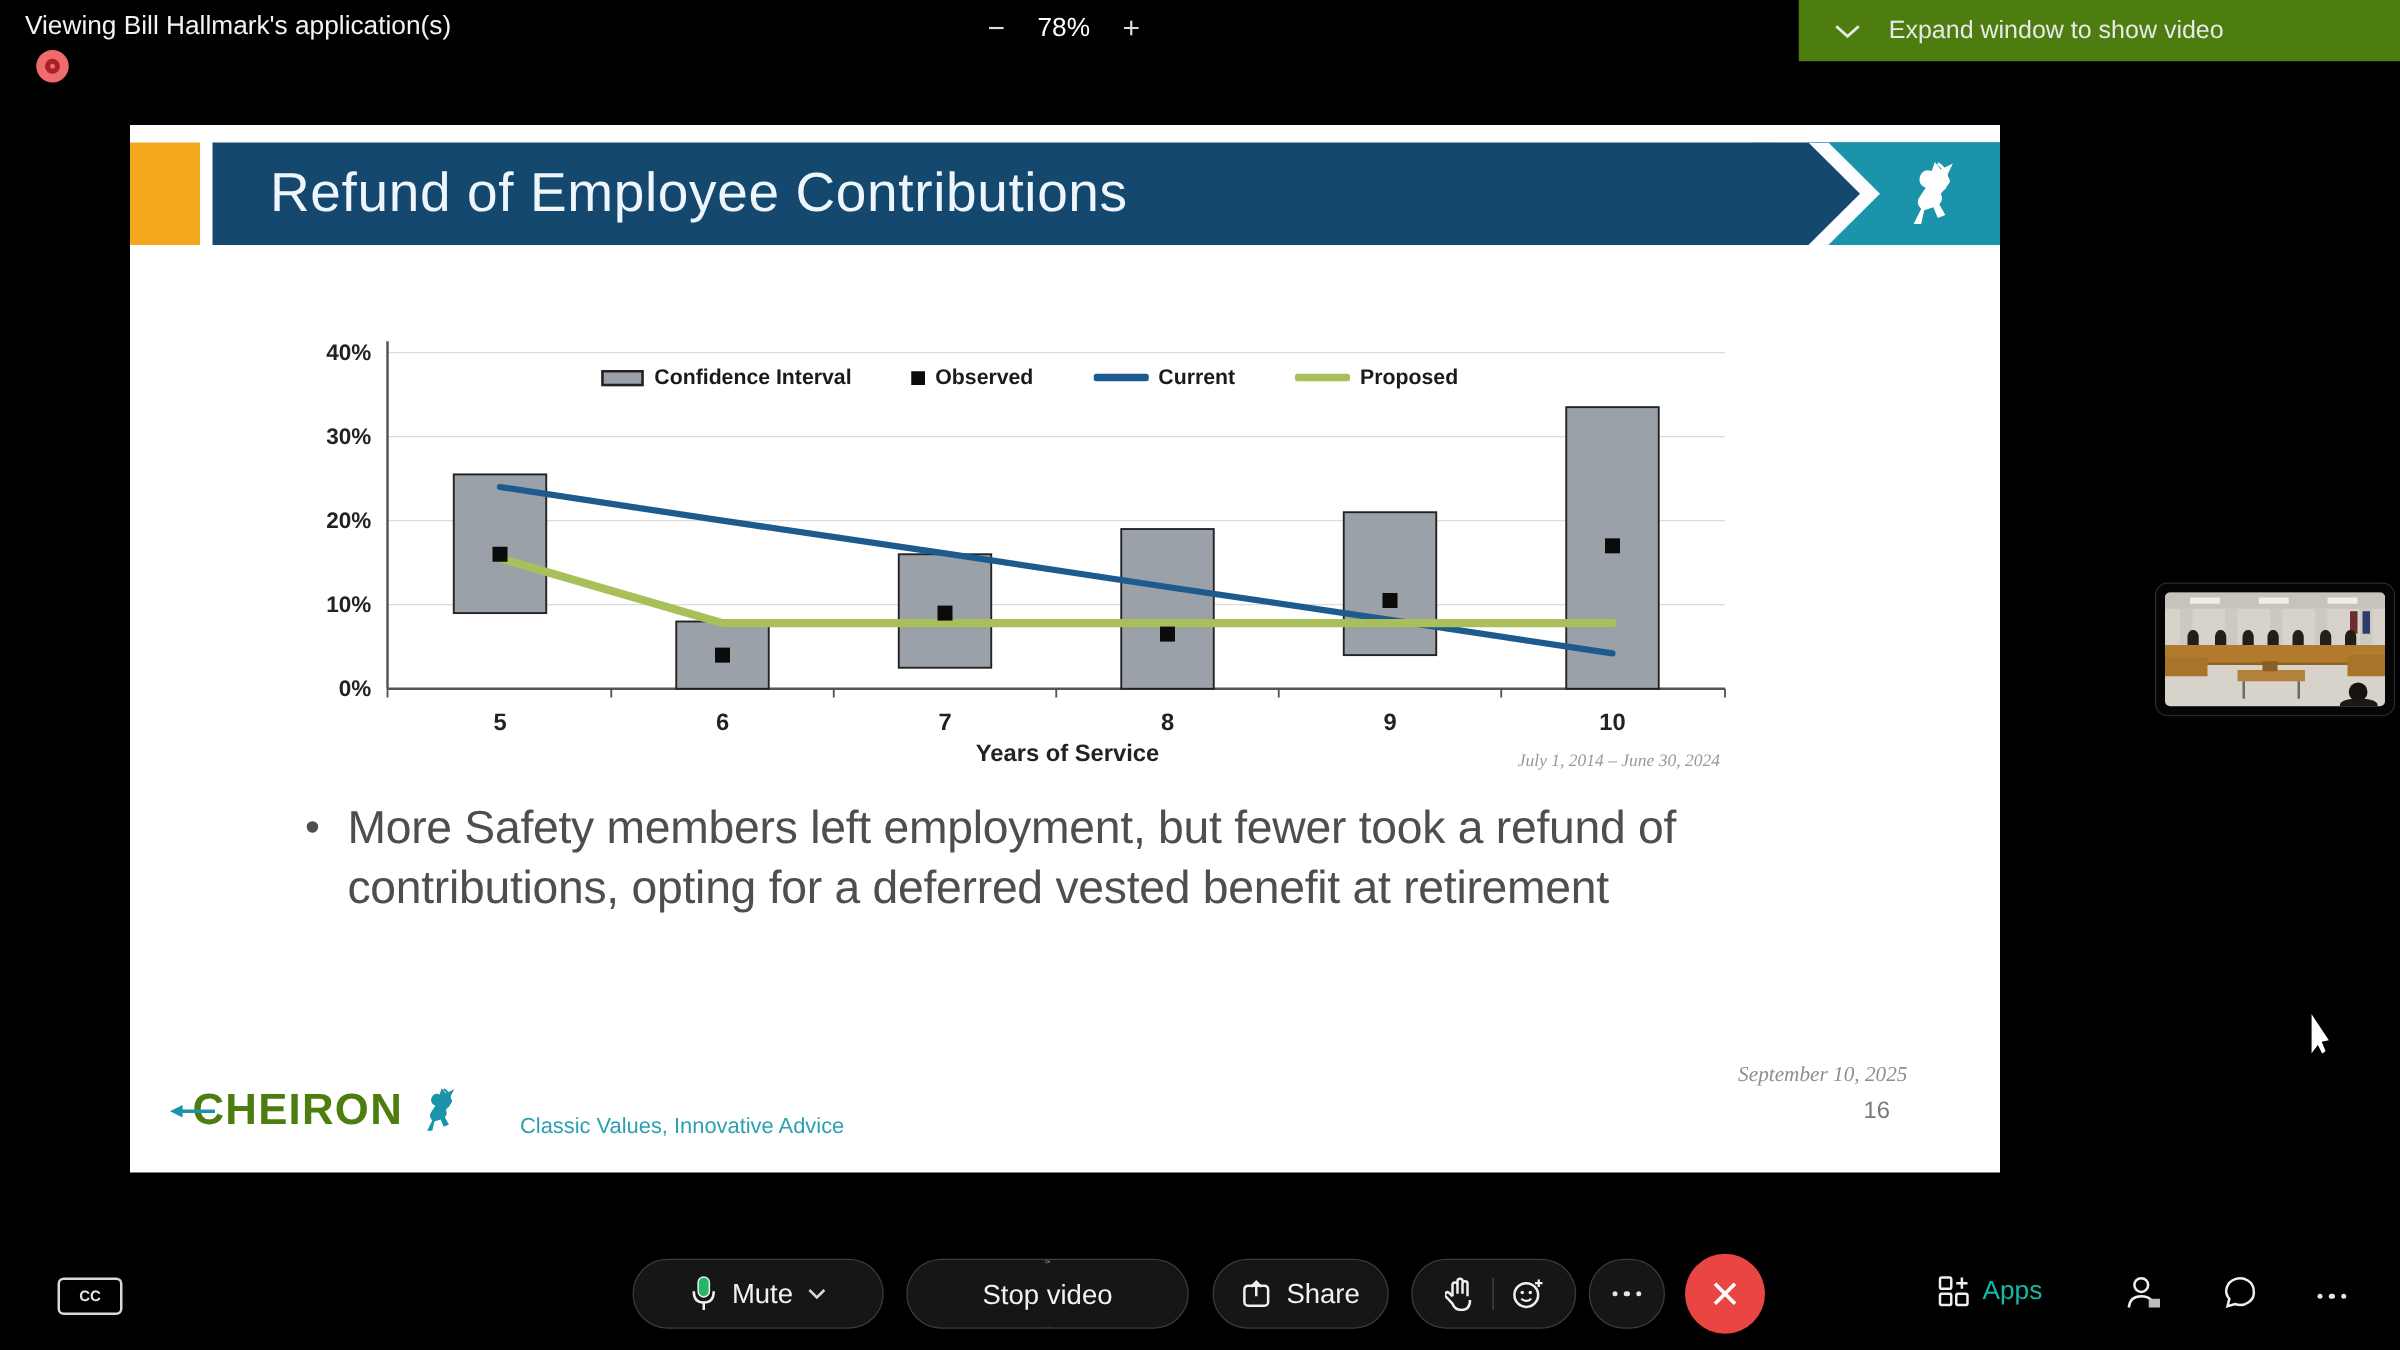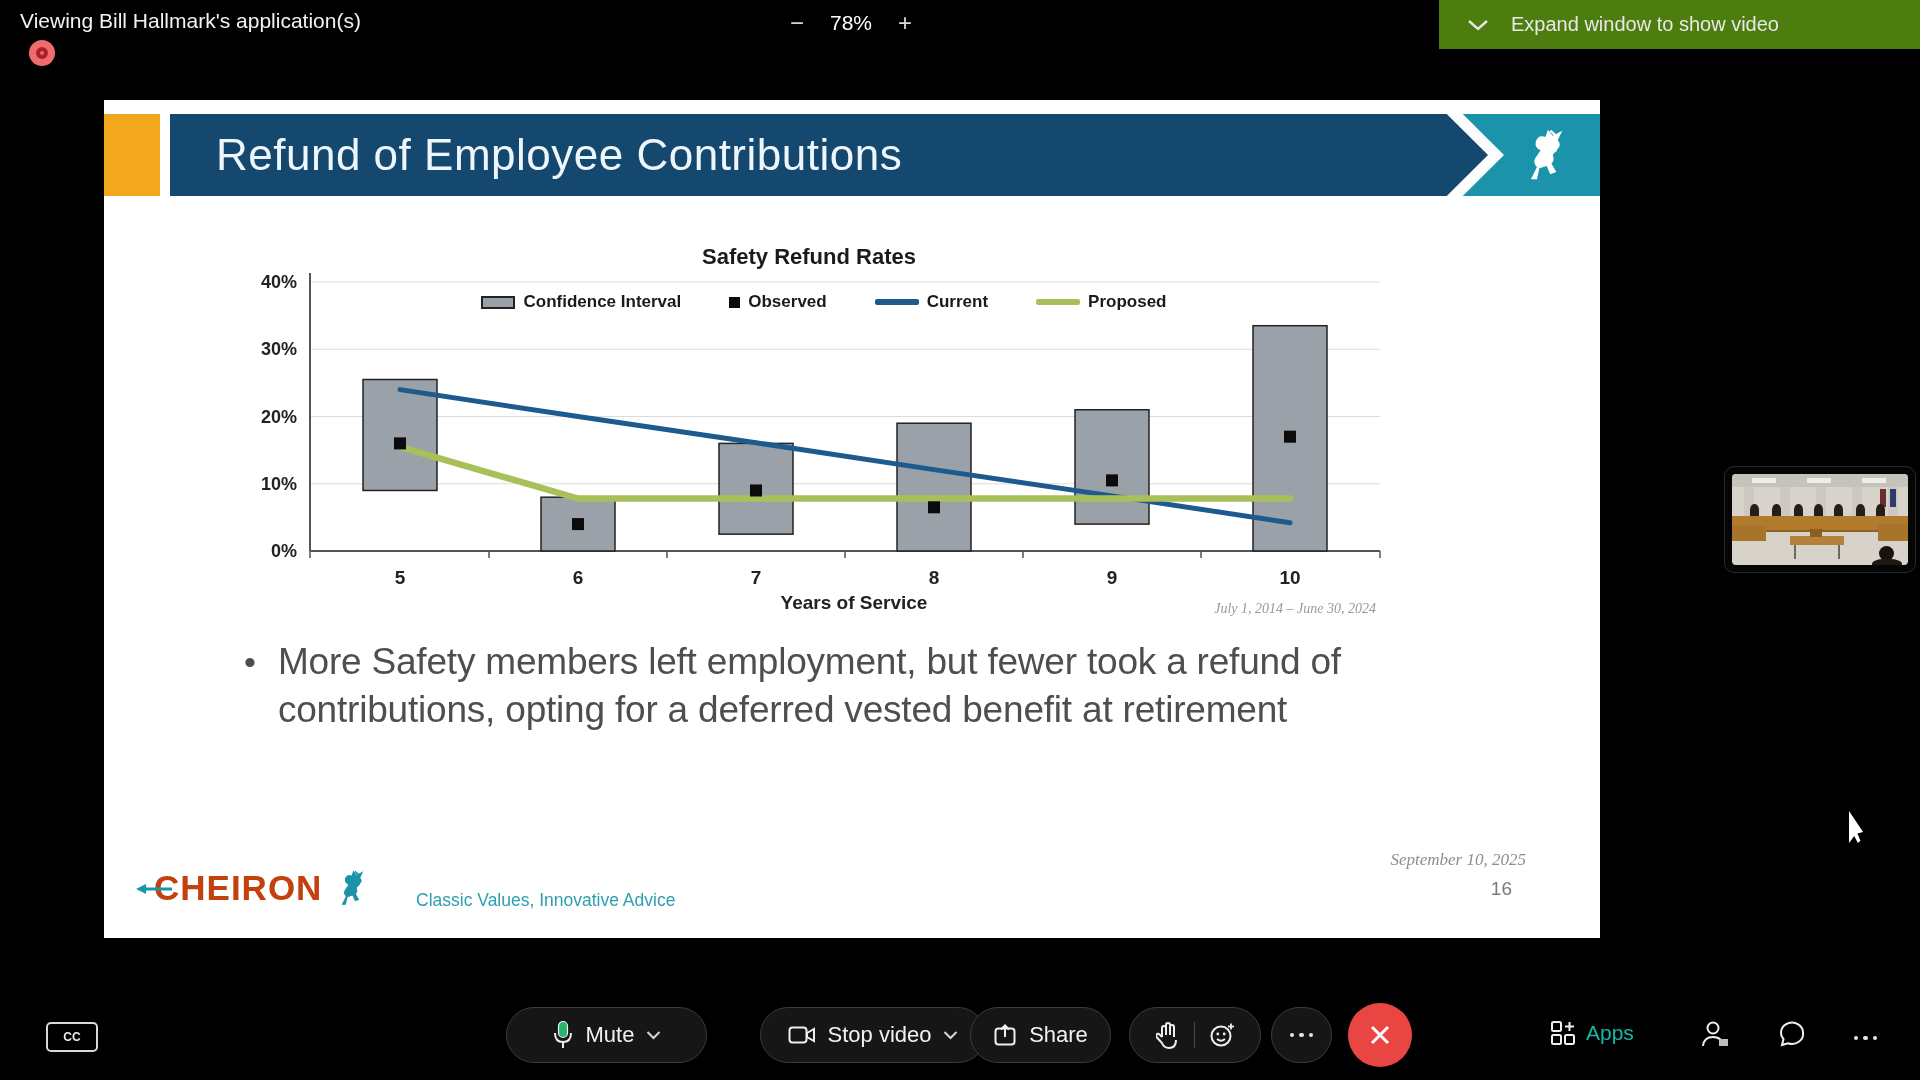--- a/index.html
+++ b/index.html
@@ -48,21 +48,21 @@
   .xlabel { font-size:19px; font-weight:bold; fill:#222; font-family:"Liberation Sans",sans-serif; }
   .footnote { font-size:14px; font-style:italic; fill:#999; font-family:"Liberation Serif",serif; }
 
   
   .bullet-row { left:140px; top:538px; width:1190px; display:flex; gap:22px; }
   .bullet-dot { color:#4e4e4e; font-size:34px; line-height:48px; }
   .bullet-text { color:#4e4e4e; font-size:37px; line-height:1.3; letter-spacing:-0.2px; }
 
   
   .footer-logo { left:50px; top:768px; display:flex; align-items:center; gap:8px; }
-  .logo-word { position:relative; color:#c2410c; font-size:35px; font-weight:bold; letter-spacing:1px; }
+  .logo-word { position:relative; color:#4d7c0f; font-size:35px; font-weight:bold; letter-spacing:1px; }
   .bow-arrow { position:absolute; left:-18px; top:16px; width:36px; height:10px; background:#1a93ab;
                clip-path:polygon(0 50%,28% 0,28% 36%,100% 36%,100% 64%,28% 64%,28% 100%); }
   .tagline { left:312px; top:790px; color:#2d9fb0; font-size:17.5px; }
   .footer-date { right:74px; top:750px; text-align:right; color:#8e8e8e;
                  font-size:17px; font-style:italic; font-family:"Liberation Serif",serif; }
   .footer-page { right:88px; top:778px; text-align:right; color:#7a7a7a; font-size:19px; }
 
   
   .thumb { left:1724px; top:466px; width:192px; height:107px; background:#050505;
            border-radius:10px; border:1px solid #2a2a2a; padding:7px; }
@@ -87,21 +87,21 @@
   .cursor { left:1849px; top:811px; width:22px; height:32px; background:#fff;
             clip-path:polygon(0 0,0 100%,24% 78%,40% 100%,52% 93%,38% 70%,64% 66%);
             filter:drop-shadow(0 0 1px #000); }
 
   
   .cc-btn { left:46px; top:1022px; width:52px; height:30px; border:2px solid #d8d8d8; border-radius:5px;
             color:#e8e8e8; font-size:12px; font-weight:bold; display:flex; align-items:center; justify-content:center; }
   .pill { top:1007px; height:56px; border-radius:30px; background:#161616; border:1.5px solid #3c3c3c;
           display:flex; align-items:center; justify-content:center; gap:12px; color:#f1f1f1; font-size:22px; }
   .pill-mute { left:506px; width:201px;text-align:right; }
-  .pill-video { left:760px; width:226px; }
+  .pill-video { left:725px; width:226px;flex-direction:column; }
   .pill-share { left:970px; width:141px; }
   .pill-react { left:1129px; width:132px; gap:14px; }
   .divider { width:1px; height:26px; background:#4a4a4a; }
   .circle-btn { top:1007px; width:61px; height:56px; border-radius:30px; background:#161616;
                 border:1.5px solid #3c3c3c; display:flex; align-items:center; justify-content:center; }
   .btn-more { left:1271px; }
   .btn-leave { left:1348px; top:1003px; width:64px; height:64px; border-radius:50%; background:#e94643; border:none; }
   .apps-group { left:1550px; top:1020px; display:flex; align-items:center; gap:10px; color:#14b8a6; font-size:21px; }
   .icon-right { top:1020px; }
   .dot { width:4.5px; height:4.5px; border-radius:50%; background:#e6e6e6; display:inline-block; margin:0 2.5px; }
@@ -135,21 +135,20 @@
   </div>
   <div class="abs banner-teal"></div>
   <div class="abs banner-chev-white"></div>
   <div class="abs banner-chev-navy"></div>
   <svg class="abs banner-centaur" width="58" height="58" viewBox="0 0 48 48">
     <path d="M14 44 L19 34 Q15 30 18 26 L22 20 Q17 18 18 13 Q20 7 26 9 L28 3 L32 8 L40 4 L36 12 Q40 15 36 19 L32 24 Q34 28 31 31 L35 38 L30 40 L27 33 L21 35 L19 44 Z" fill="#fff"></path>
     <path d="M30 4 Q39 10 34 21" stroke="#fff" stroke-width="2" fill="none"></path>
   </svg>
 
   <div class="abs chart-area">
-    <div class="chart-title">Safety Refund Rates</div>
     <div class="chart-legend" id="chart-legend">
         <span class="lg-item">
           <span class="sw sw-bar-range" style="background: rgb(154, 161, 168);"></span>
           <span>Confidence Interval</span>
         </span>
         <span class="lg-item">
           <span class="sw sw-point" style="background: rgb(11, 11, 11);"></span>
           <span>Observed</span>
         </span>
         <span class="lg-item">

